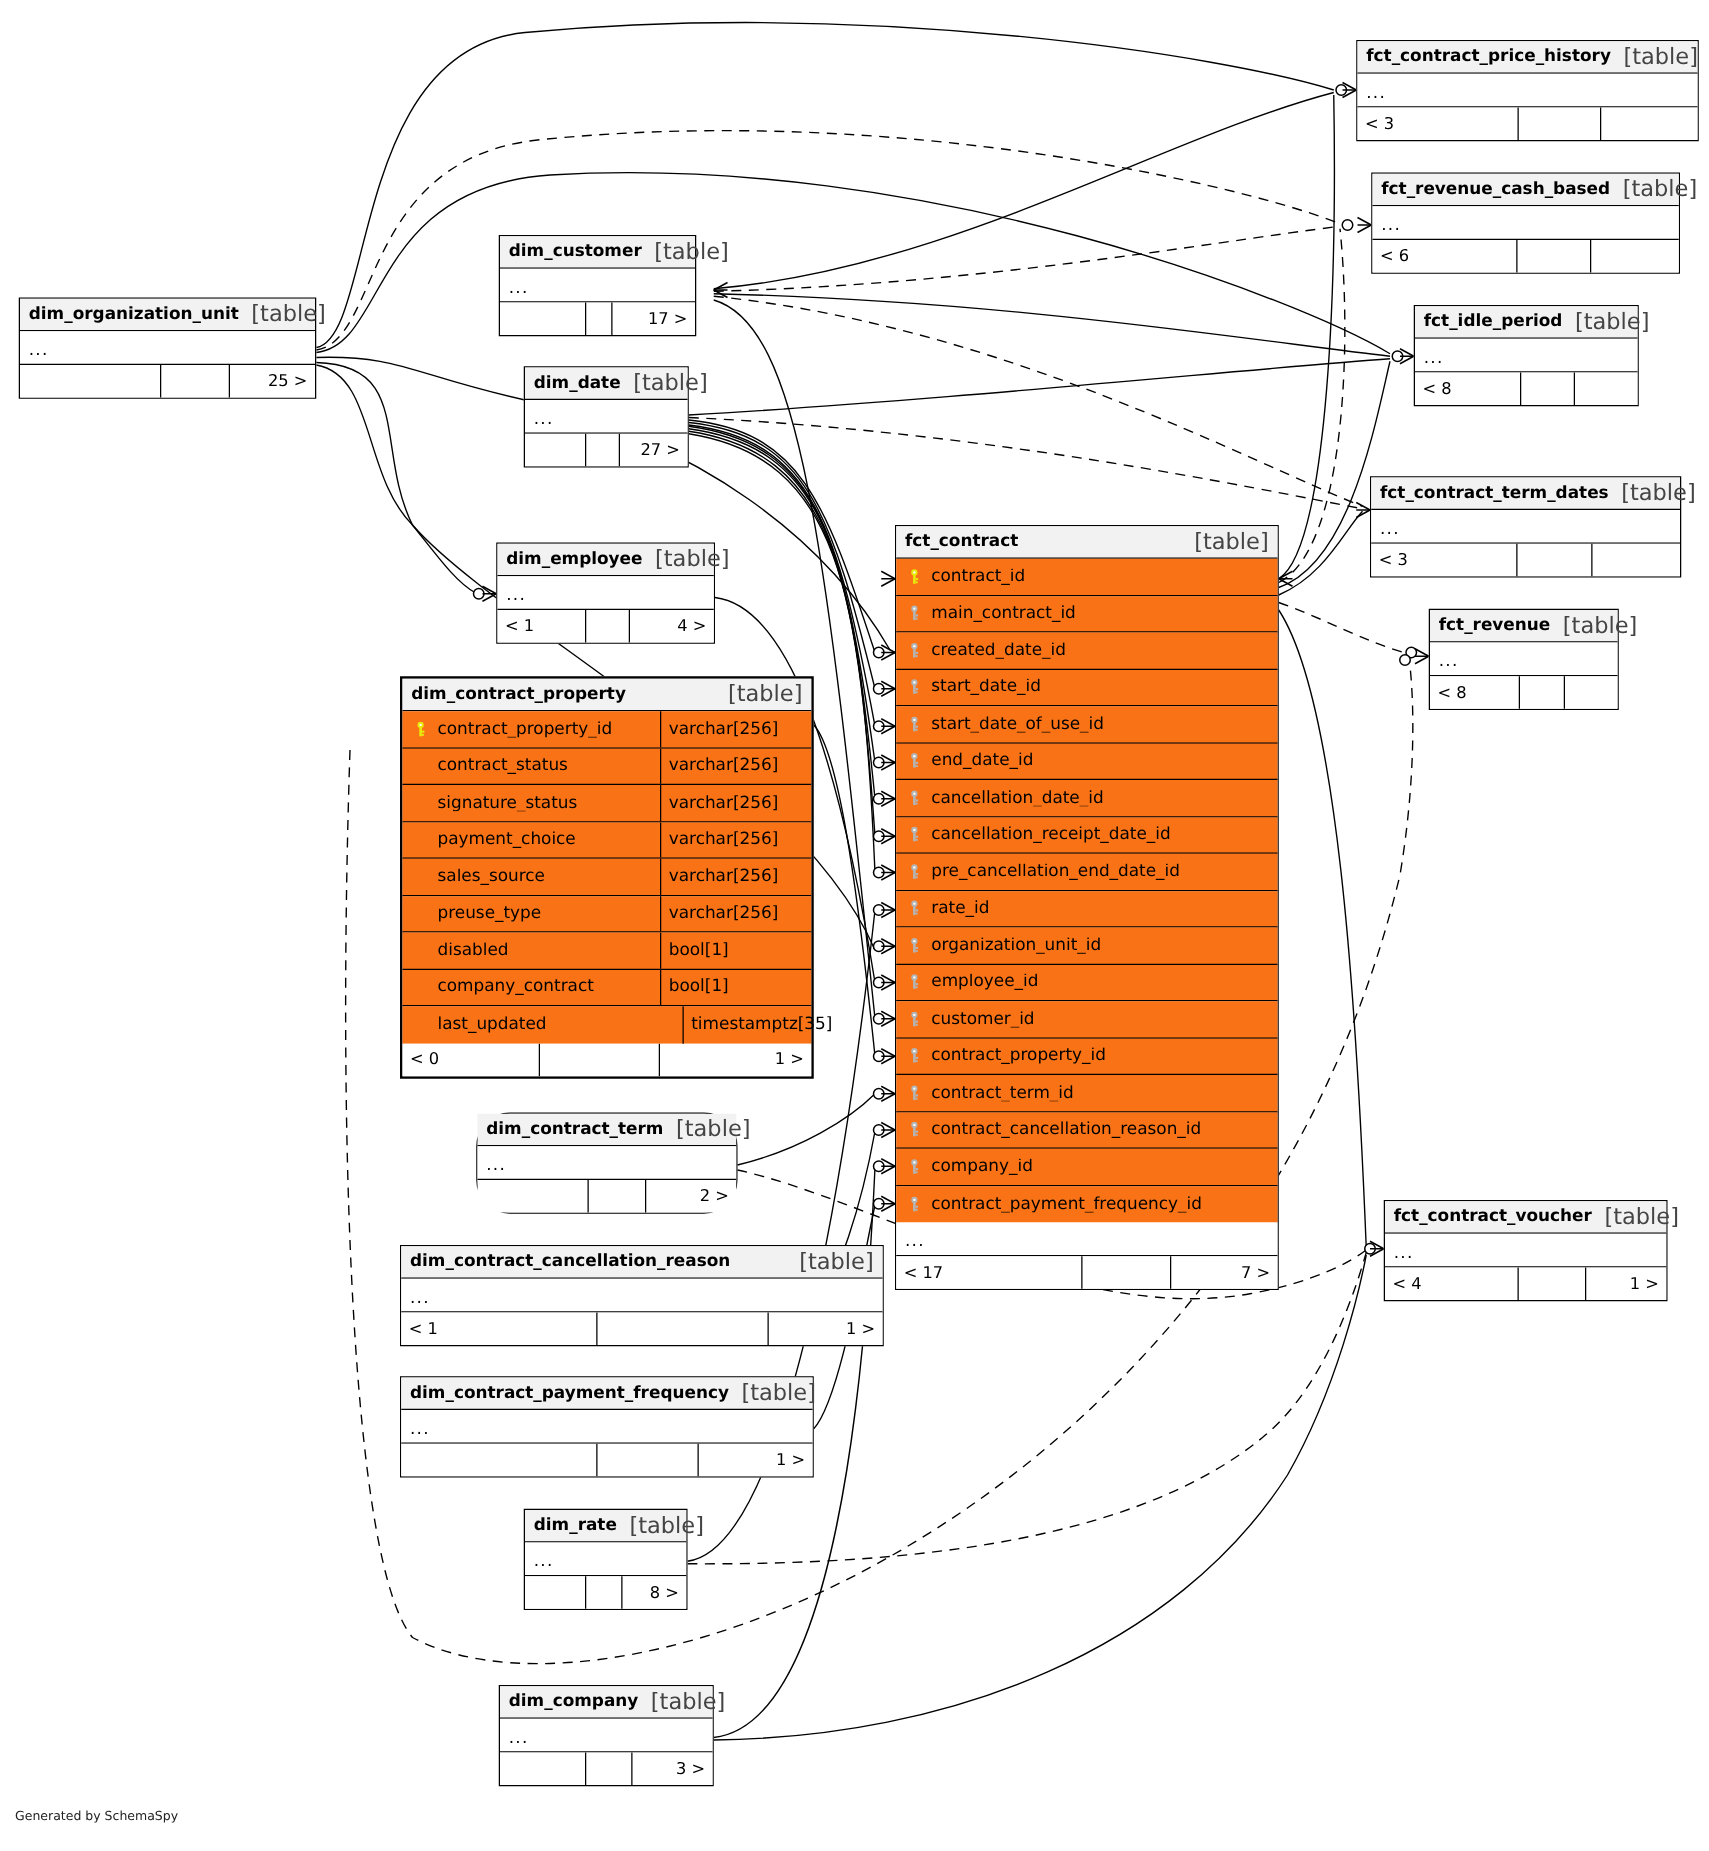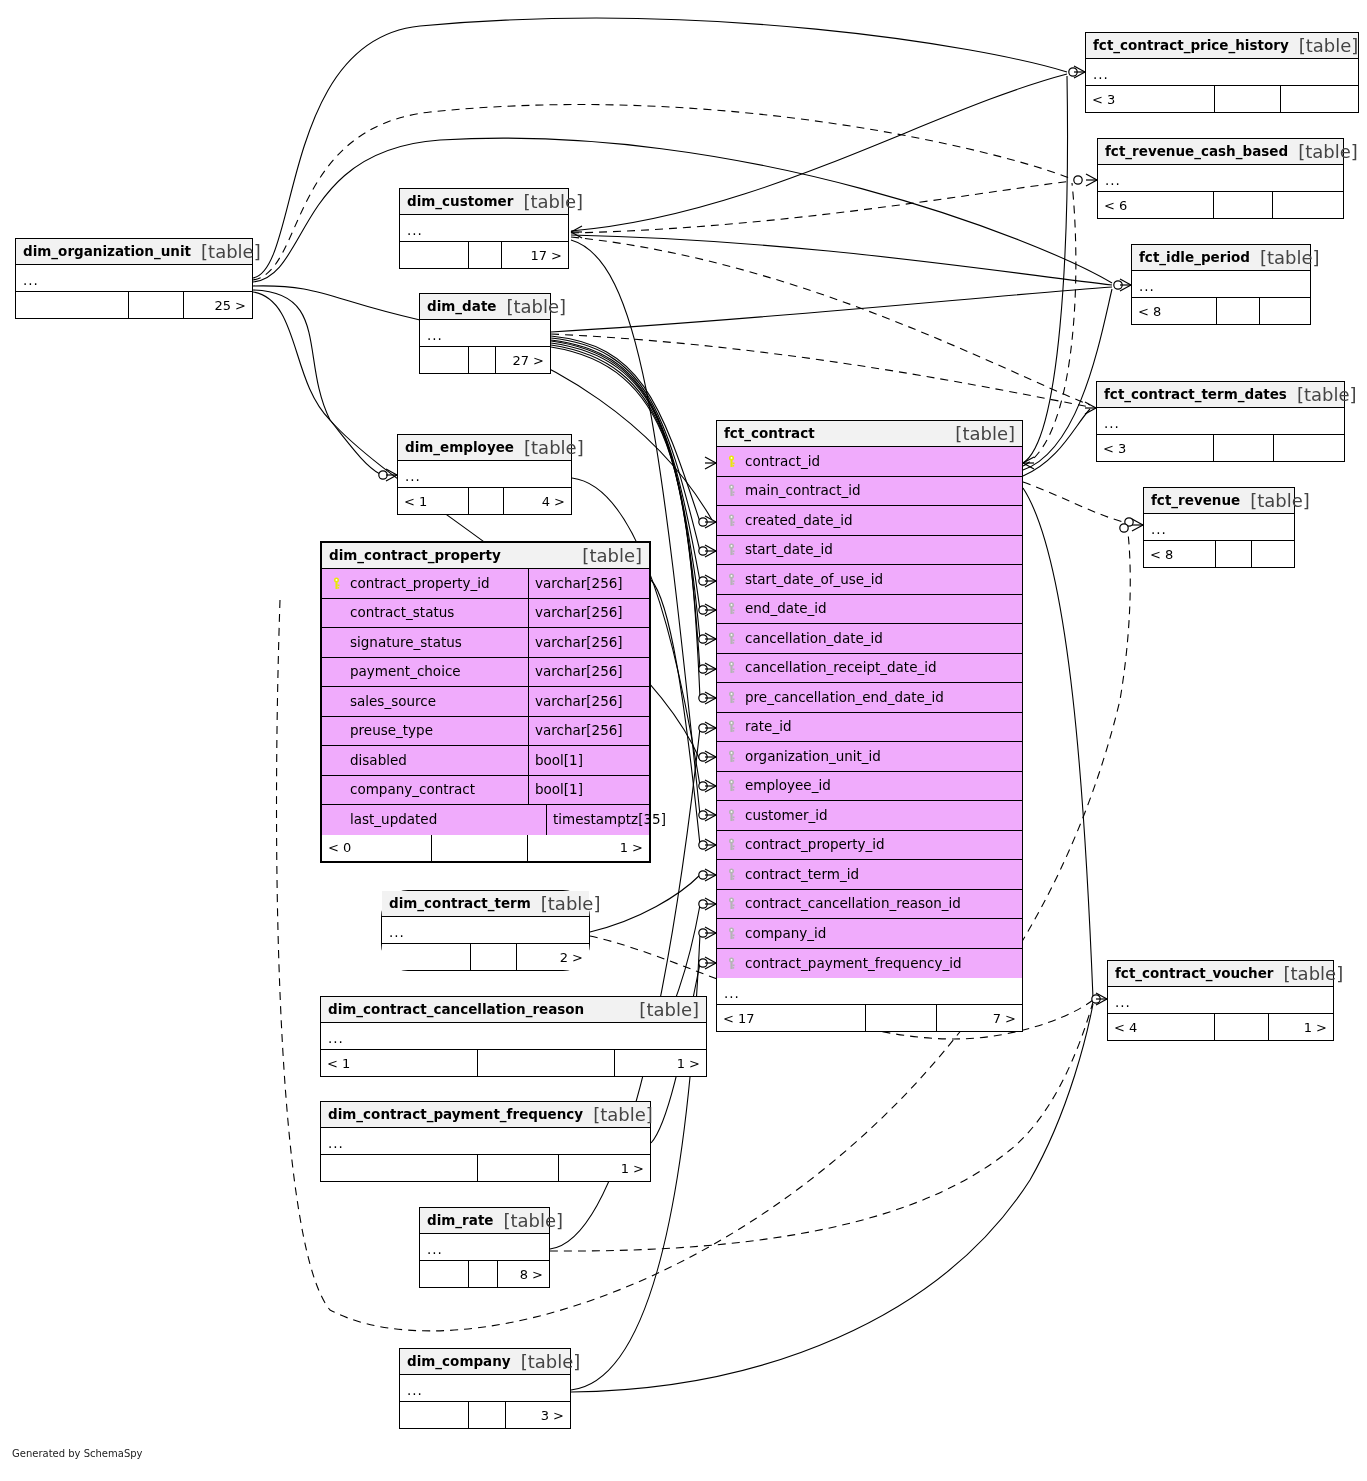--- a/index.html
+++ b/index.html
@@ -77,22 +77,23 @@
     color: #444444;
     padding-left: 10px;
   }
   .tbl-rows {
     display: block;
   }
   .tbl-row {
     box-sizing: border-box;
     height: 29.5px;
     display: flex;
+    align-items: center;
     border-bottom: 1px solid #000000;
-    background: #f0abfc;
+    background: #f97316;
     white-space: nowrap;
   }
   .tbl-row:last-child {
     border-bottom: none;
   }
   .cell-name {
     flex: 1 1 auto;
     display: flex;
     align-items: center;
     padding-left: 8px;
@@ -376,21 +377,21 @@
         </div>
         <div class="ellipsis-row">
           <span class="dots">...</span>
         </div>
         <div class="tbl-footer">
           <div class="foot-cell foot-left" style="flex: 0 0 112px;"></div>
           <div class="foot-cell foot-mid" style="flex: 1 1 auto;"></div>
           <div class="foot-cell foot-right" style="flex: 0 0 68px;">25 &gt;</div>
         </div>
       </div>
-      <div class="table-node" style="left: 399px; top: 188px; width: 170px;">
+      <div class="table-node" style="left: 399px; top: 188px; width: 158px;">
         <div class="tbl-header">
           <span class="tbl-name">dim_customer</span>
           <span class="tbl-tag">[table]</span>
         </div>
         <div class="ellipsis-row">
           <span class="dots">...</span>
         </div>
         <div class="tbl-footer">
           <div class="foot-cell foot-left" style="flex: 0 0 68px;"></div>
           <div class="foot-cell foot-mid" style="flex: 1 1 auto;"></div>

